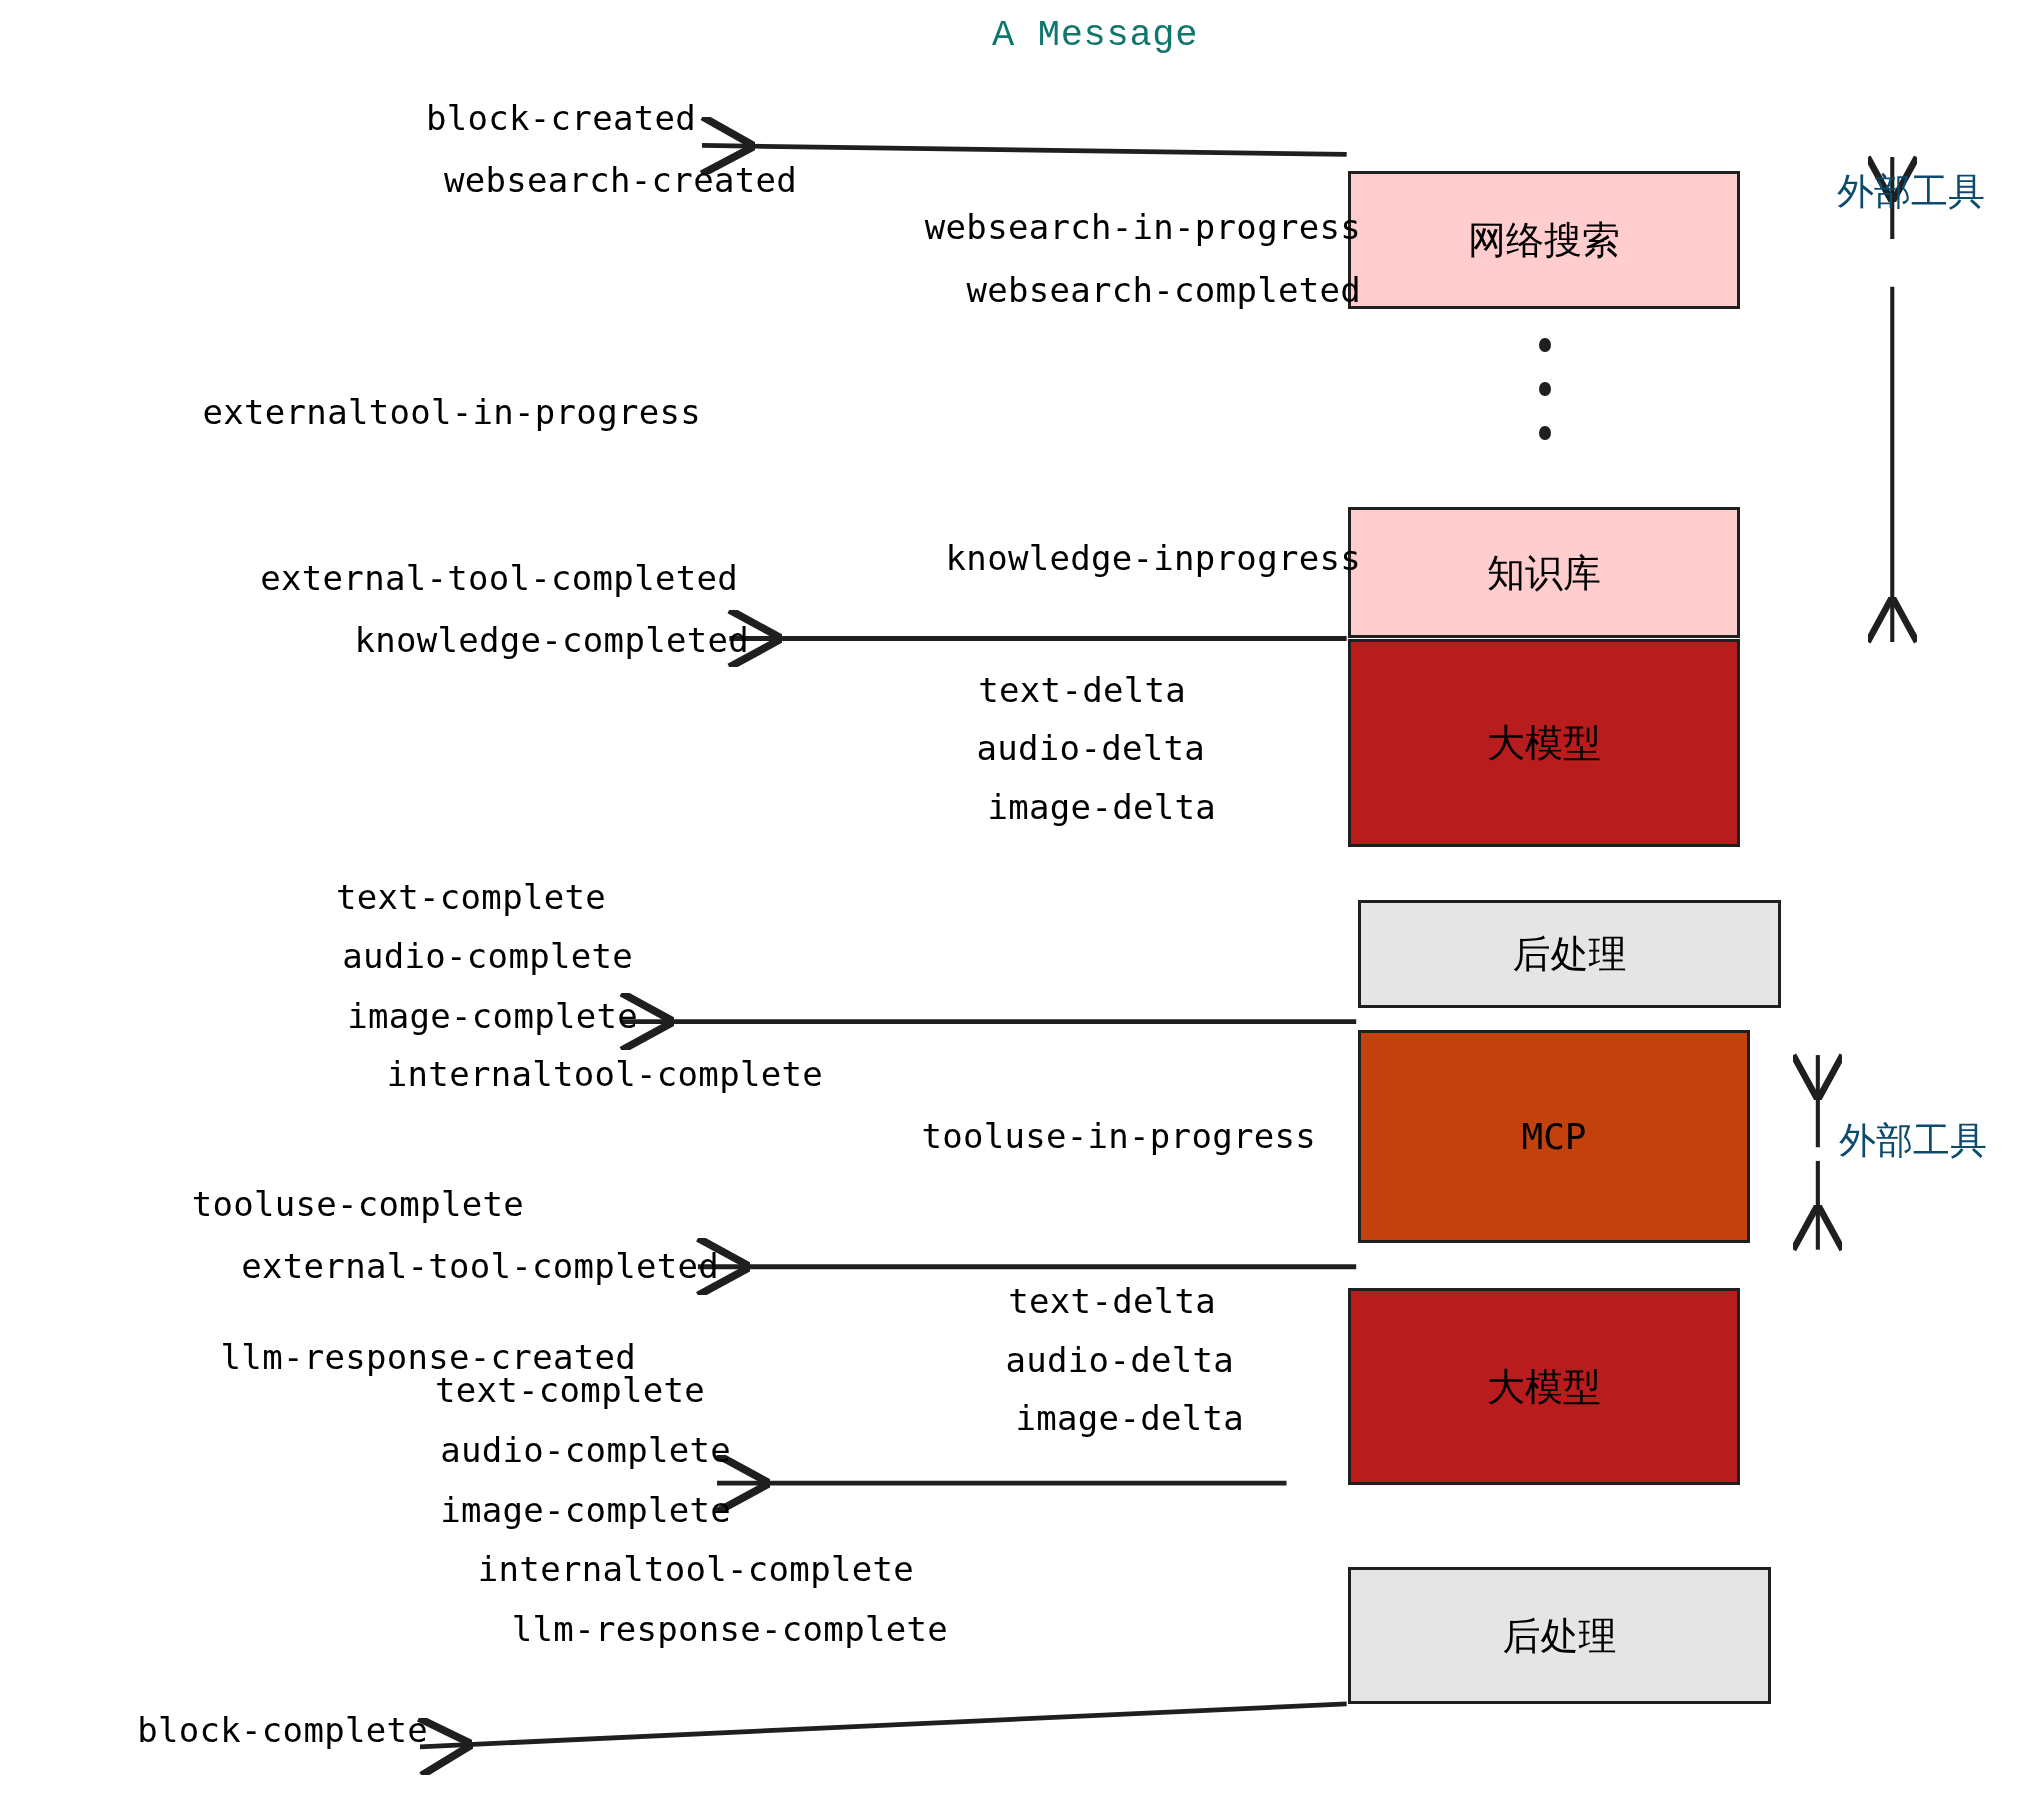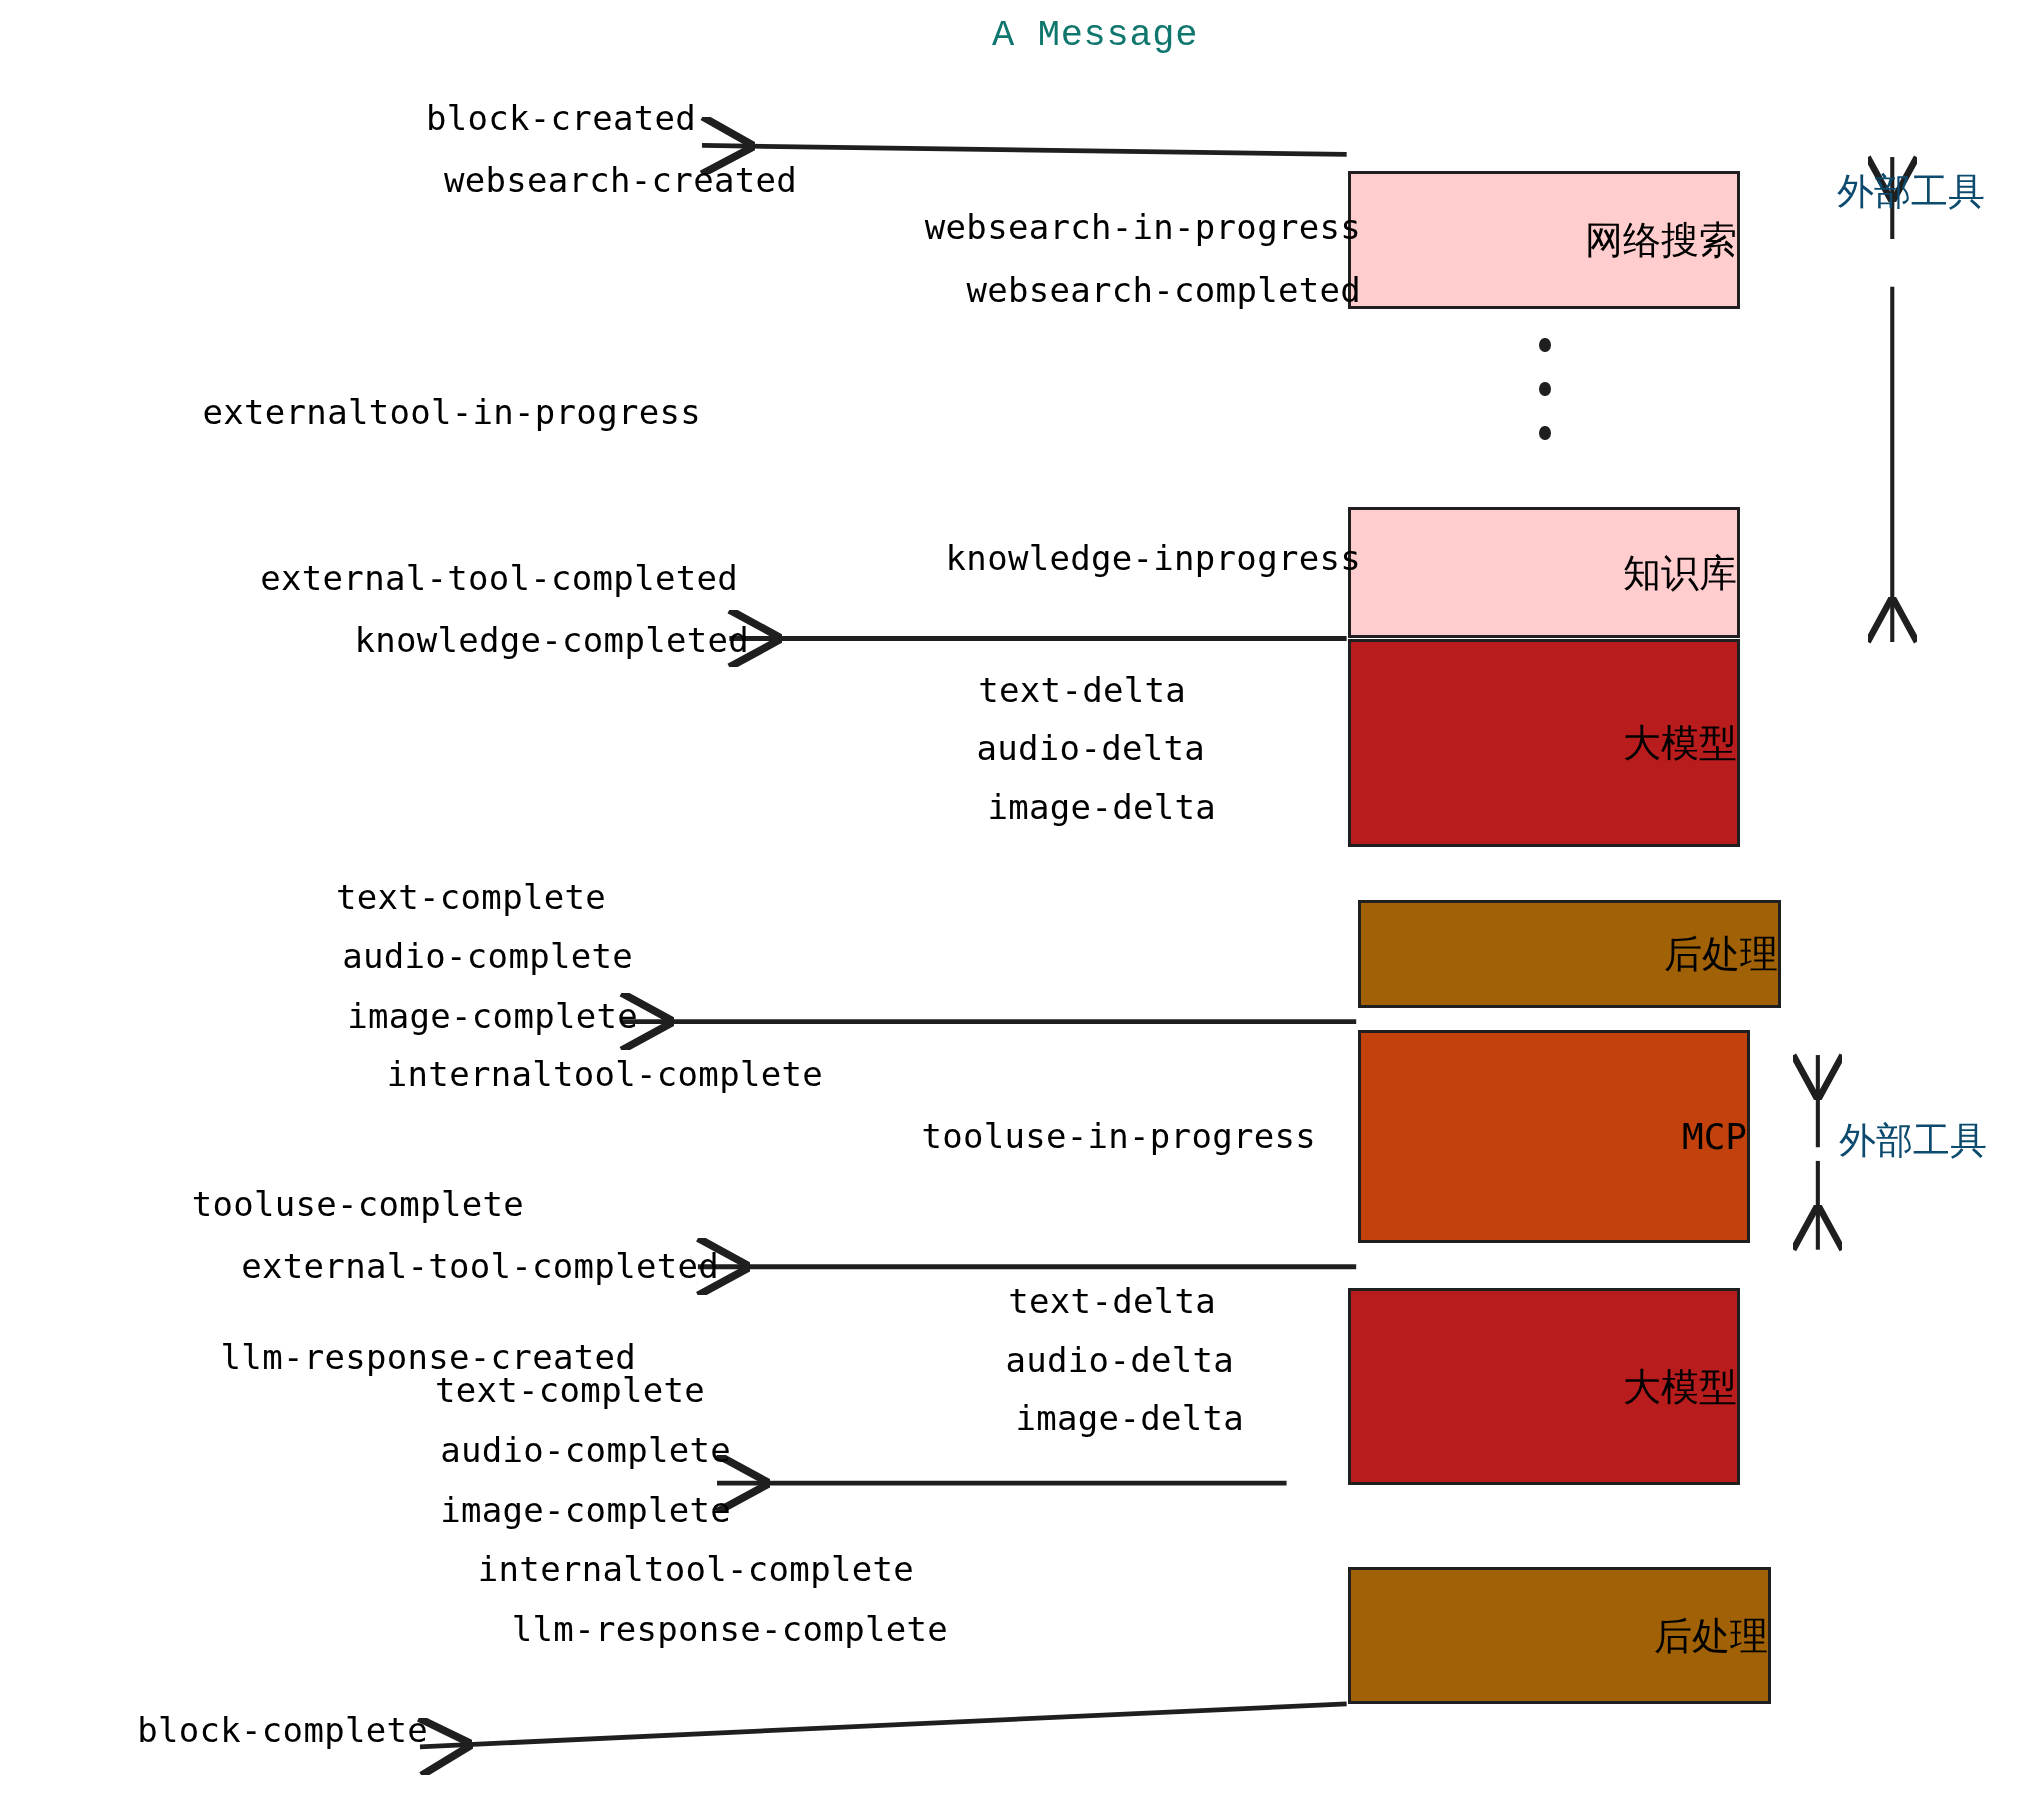--- a/index.html
+++ b/index.html
@@ -33,34 +33,34 @@
     color: #0f766e;
     white-space: pre;
     letter-spacing: 0.7px;
   }
   .node {
     position: absolute;
     box-sizing: border-box;
     border: 3.4px solid #1f1f1f;
     display: flex;
     align-items: center;
-    justify-content: flex-end;
+    justify-content: center;
     font-family: "DejaVu Sans", sans-serif;
     font-size: 38px;
     color: #000000;
     line-height: 1;
   }
   .node.mono {
     font-family: "DejaVu Sans Mono", monospace;
     font-size: 36px;
   }
   .node.pink   { background: #ffcdcd; }
   .node.green  { background: #b91c1c; }
   .node.yellow { background: #c2410c; }
-  .node.white  { background: #a16207; }
+  .node.white  { background: #e5e5e5; }
   .side-label {
     position: absolute;
     font-family: Liberation Serif, serif;
     font-size: 37px;
     color: #0c4a6e;
     white-space: pre;
     line-height: 1;
   }
   .dots {
     position: absolute;

